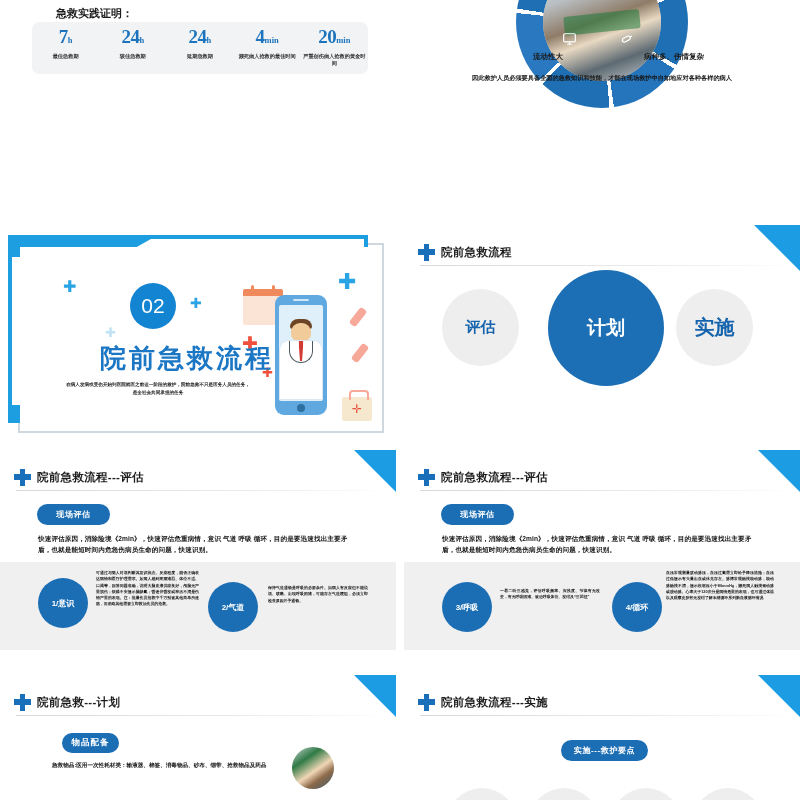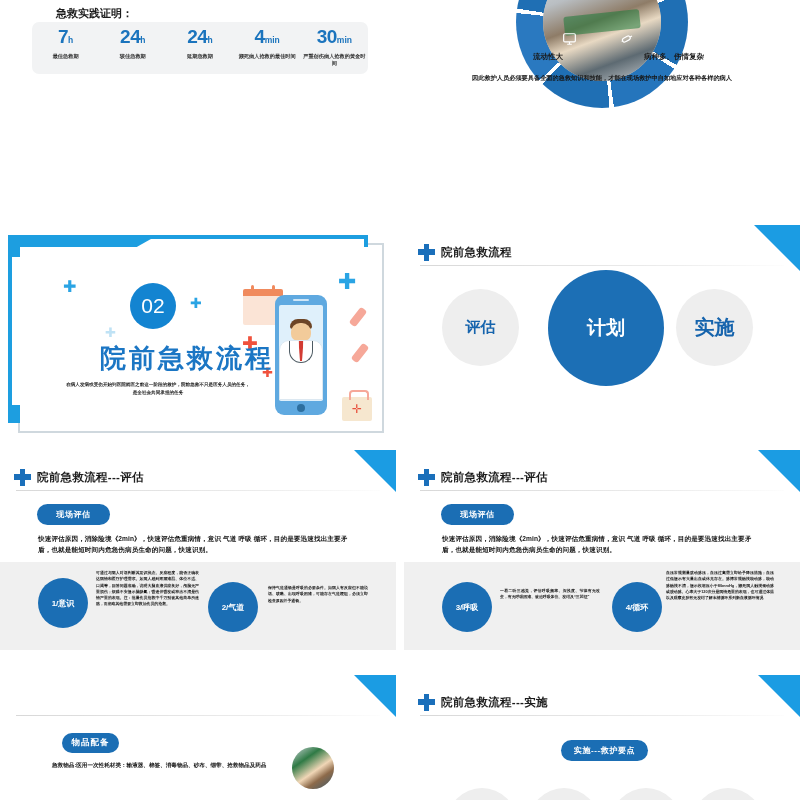--- a/index.html
+++ b/index.html
@@ -20,21 +20,21 @@
     background:linear-gradient(to right,#d8d8d8,#ededed 70%,#fdfdfd); }
   .cross{ width:17px; height:17px; position:relative; flex:0 0 auto; }
   .cross:before,.cross:after{ content:""; position:absolute; background:#1a6fba; }
   .cross:before{ left:5.6px; top:0; width:5.8px; height:17px; }
   .cross:after{ left:0; top:5.6px; width:17px; height:5.8px; }
   .corner-tri{ position:absolute; right:0; top:0; width:42px; height:42px;
     background:#1b9ce3; clip-path:polygon(100% 0,100% 100%,0 0); }
   .corner-tri.big{ width:46px; height:46px; }
 
   
-  .s1{ padding:16px; }
+  .s1{ padding:16px;font-family:Liberation Serif, serif; }
   .s1 .lab{ position:absolute; left:56px; top:6px; font-size:11px; font-weight:bold; color:#1c1c1c; }
   .statbox{ position:absolute; left:32px; top:22px; width:336px; height:52px;
     background:#f2f3f4; border-radius:7px; display:flex; align-items:flex-start;
     justify-content:space-around; padding-top:5px;}
   .stat{ width:66px; text-align:center; }
   .stat .num{ color:#1b74bd; font-weight:bold; font-size:19px; line-height:20px;
     letter-spacing:-.5px; }
   .stat .num .u{ font-size:8.5px; font-weight:bold; letter-spacing:0; }
   .stat .cap{ font-size:5.2px; color:#2b2b2b; font-weight:bold; line-height:7px;
     margin-top:3px; }
@@ -178,21 +178,21 @@
       </div>
       <div class="stat">
         <div class="num"><span>24</span><span class="u">h</span></div>
         <div class="cap">延期急救期</div>
       </div>
       <div class="stat">
         <div class="num"><span>4</span><span class="u">min</span></div>
         <div class="cap">濒死病人抢救的最佳时间</div>
       </div>
       <div class="stat">
-        <div class="num"><span>30</span><span class="u">min</span></div>
+        <div class="num"><span>20</span><span class="u">min</span></div>
         <div class="cap">严重创伤病人抢救的黄金时间</div>
       </div>
     </div>
   </div>
 
   <div class="slide s2">
     <div class="donut-wrap">
       <div class="donut"></div>
       <div class="donut-hole">
         <div class="photo-a"></div>
@@ -312,20 +312,24 @@
     </div>
     <div class="ntext" style="left:96px; top:138px; width:100px;">一看二听三感觉，评估呼吸频率、深浅度、节律有无改变，有无呼吸困难、被迫呼吸体位、发绀及“三凹征”</div>
     <div class="ncirc" style="left:208px; top:132px;">
       <span>4/循环</span>
     </div>
     <div class="ntext" style="left:262px; top:120px; width:108px;">血压常规测量肱动脉压，血压过高需立即给予降压措施；血压过低提示有大量出血或休克存在。脉搏常规触摸桡动脉，桡动脉触摸不清，提示收缩压小于80mmHg，濒死病人触摸颈动脉或股动脉。心率大于120次分是病情危重的表现，也可通过体温以及观察皮肤有无发绀了解末梢循环系列新血液循环情况</div>
   </div>
 
   <div class="slide h225">
     <div class="corner-tri"></div>
+    <div class="shead">
+      <span class="cross"></span>
+      <span class="ttl">院前急救---计划</span>
+    </div>
     <div class="hrule"></div>
 
     <div class="pill2" style="left:62px; top:58px; width:57px; height:20px;">物品配备</div>
     <div class="ptext" style="left:52px; top:85px; width:228px;">急救物品:医用一次性耗材类：输液器、棉签、消毒物品、砂布、绷带、抢救物品及药品</div>
     <div class="pimg a" style="left:292px; top:72px; width:42px; height:42px;"></div>
 
   </div>
 
   <div class="slide h225">
     <div class="corner-tri"></div>

